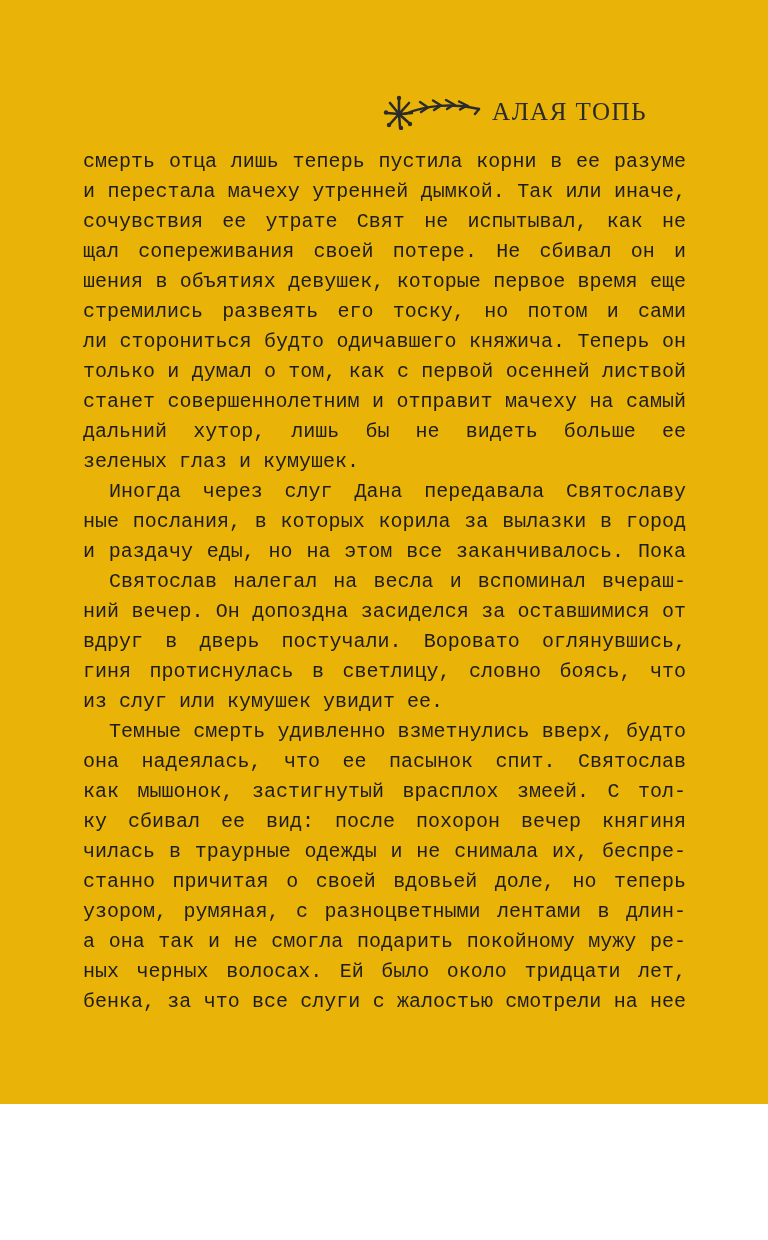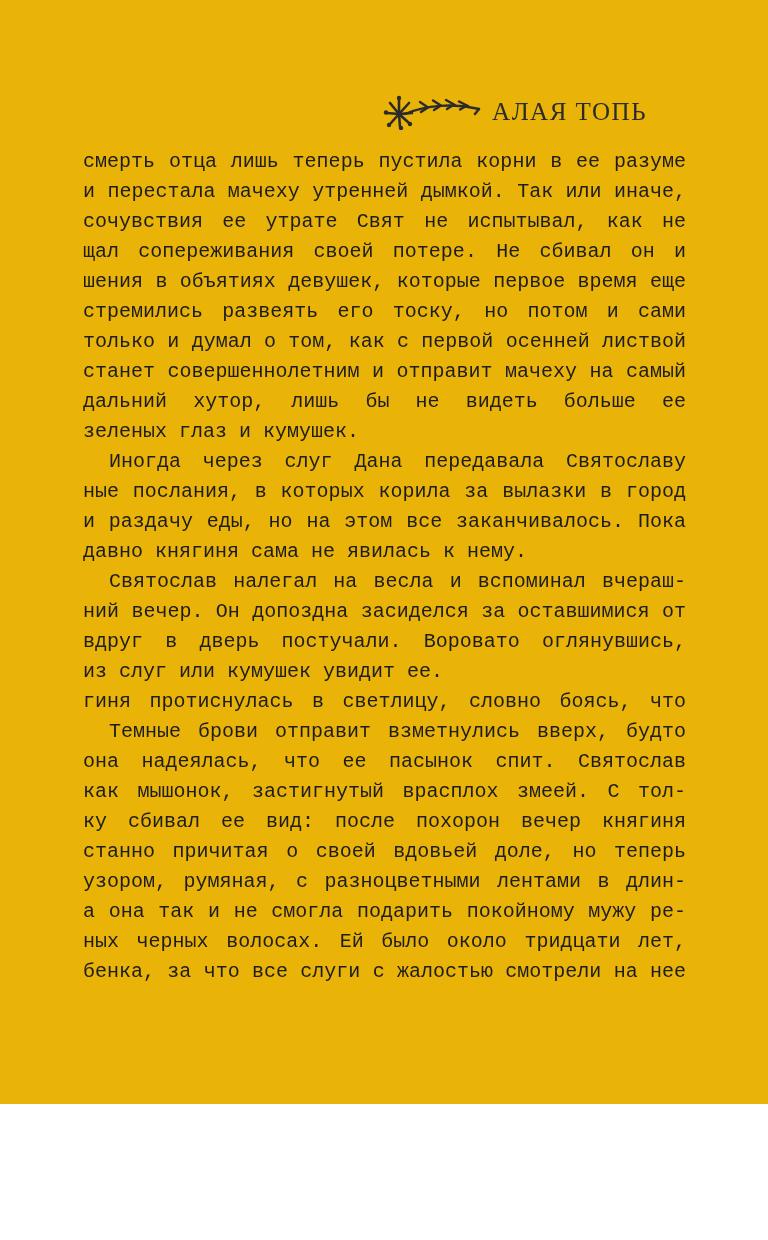--- a/index.html
+++ b/index.html
@@ -116,46 +116,47 @@
 
   <div class="text-block">
 
     <div class="paragraph">
       <div class="line">смерть отца лишь теперь пустила корни в ее разуме</div>
       <div class="line">и перестала мачеху утренней дымкой. Так или иначе,</div>
       <div class="line">сочувствия ее утрате Свят не испытывал, как не ощу-</div>
       <div class="line">щал сопереживания своей потере. Не сбивал он и уте-</div>
       <div class="line">шения в объятиях девушек, которые первое время еще</div>
       <div class="line">стремились развеять его тоску, но потом и сами ста-</div>
+      <div class="line">ли сторониться будто одичавшего княжича. Теперь он</div>
       <div class="line">только и думал о том, как с первой осенней листвой</div>
       <div class="line">станет совершеннолетним и отправит мачеху на самый</div>
       <div class="line">дальний хутор, лишь бы не видеть больше ее кошачьих</div>
       <div class="line pend">зеленых глаз и кумушек.</div>
     </div>
 
     <div class="paragraph">
       <div class="line indent">Иногда через слуг Дана передавала Святославу гнев-</div>
       <div class="line">ные послания, в которых корила за вылазки в город</div>
       <div class="line">и раздачу еды, но на этом все заканчивалось. Пока не-</div>
-      <div class="line pend">давно княгиня сама не явилась к нему.</div>
     </div>
 
     <div class="paragraph">
       <div class="line indent">Святослав налегал на весла и вспоминал вчераш-</div>
       <div class="line">ний вечер. Он допоздна засиделся за оставшимися от</div>
       <div class="line">вдруг в дверь постучали. Воровато оглянувшись, кня-</div>
+      <div class="line">гиня протиснулась в светлицу, словно боясь, что кто-то</div>
       <div class="line pend">из слуг или кумушек увидит ее.</div>
-      <div class="line">гиня протиснулась в светлицу, словно боясь, что кто-то</div>
-    </div>
-
-    <div class="paragraph">
-      <div class="line indent">Темные брови отправит взметнулись вверх, будто</div>
+    </div>
+
+    <div class="paragraph">
+      <div class="line indent">Темные смерть удивленно взметнулись вверх, будто</div>
       <div class="line">она надеялась, что ее пасынок спит. Святослав замер,</div>
       <div class="line">как мышонок, застигнутый врасплох змеей. С тол-</div>
       <div class="line">ку сбивал ее вид: после похорон вечер княгиня обла-</div>
+      <div class="line">чилась в траурные одежды и не снимала их, беспре-</div>
       <div class="line">станно причитая о своей вдовьей доле, но теперь она</div>
       <div class="line">узором, румяная, с разноцветными лентами в длин-</div>
       <div class="line">а она так и не смогла подарить покойному мужу ре-</div>
       <div class="line">ных черных волосах. Ей было около тридцати лет,</div>
       <div class="line">бенка, за что все слуги с жалостью смотрели на нее</div>
     </div>
 
   </div>
 
   <div class="page-footer">

